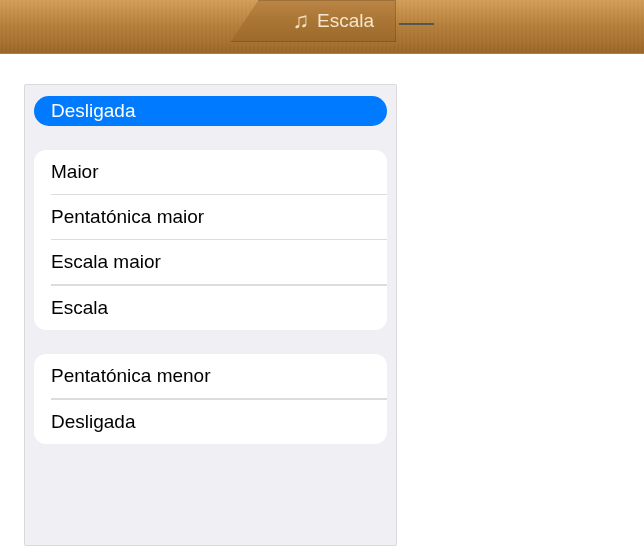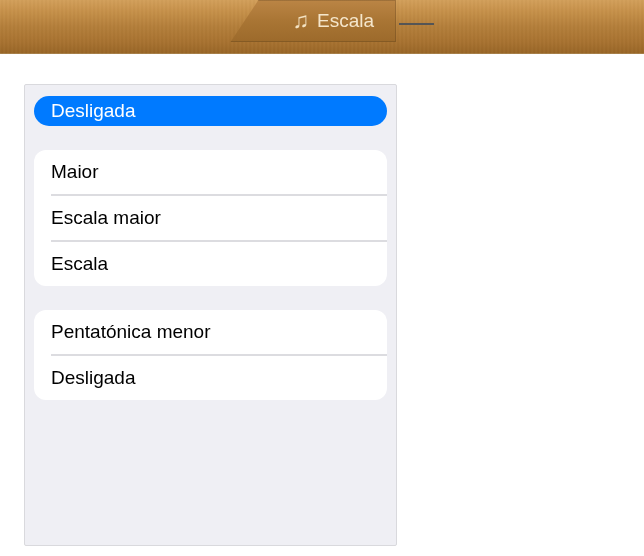--- a/index.html
+++ b/index.html
@@ -111,20 +111,21 @@
 
 <div class="callout-line"></div>
 
 <div class="dropdown">
 
   <div class="selected-item">Desligada</div>
 
   <div class="section">
     <div class="section-item">Maior</div>
     <div class="divider"></div>
+    <div class="section-item">Pentatónica maior</div>
     <div class="divider"></div>
     <div class="section-item">Escala maior</div>
     <div class="divider"></div>
     <div class="divider"></div>
     <div class="section-item">Escala</div>
   </div>
 
   <div class="section">
     <div class="section-item">Pentatónica menor</div>
     <div class="divider"></div>

